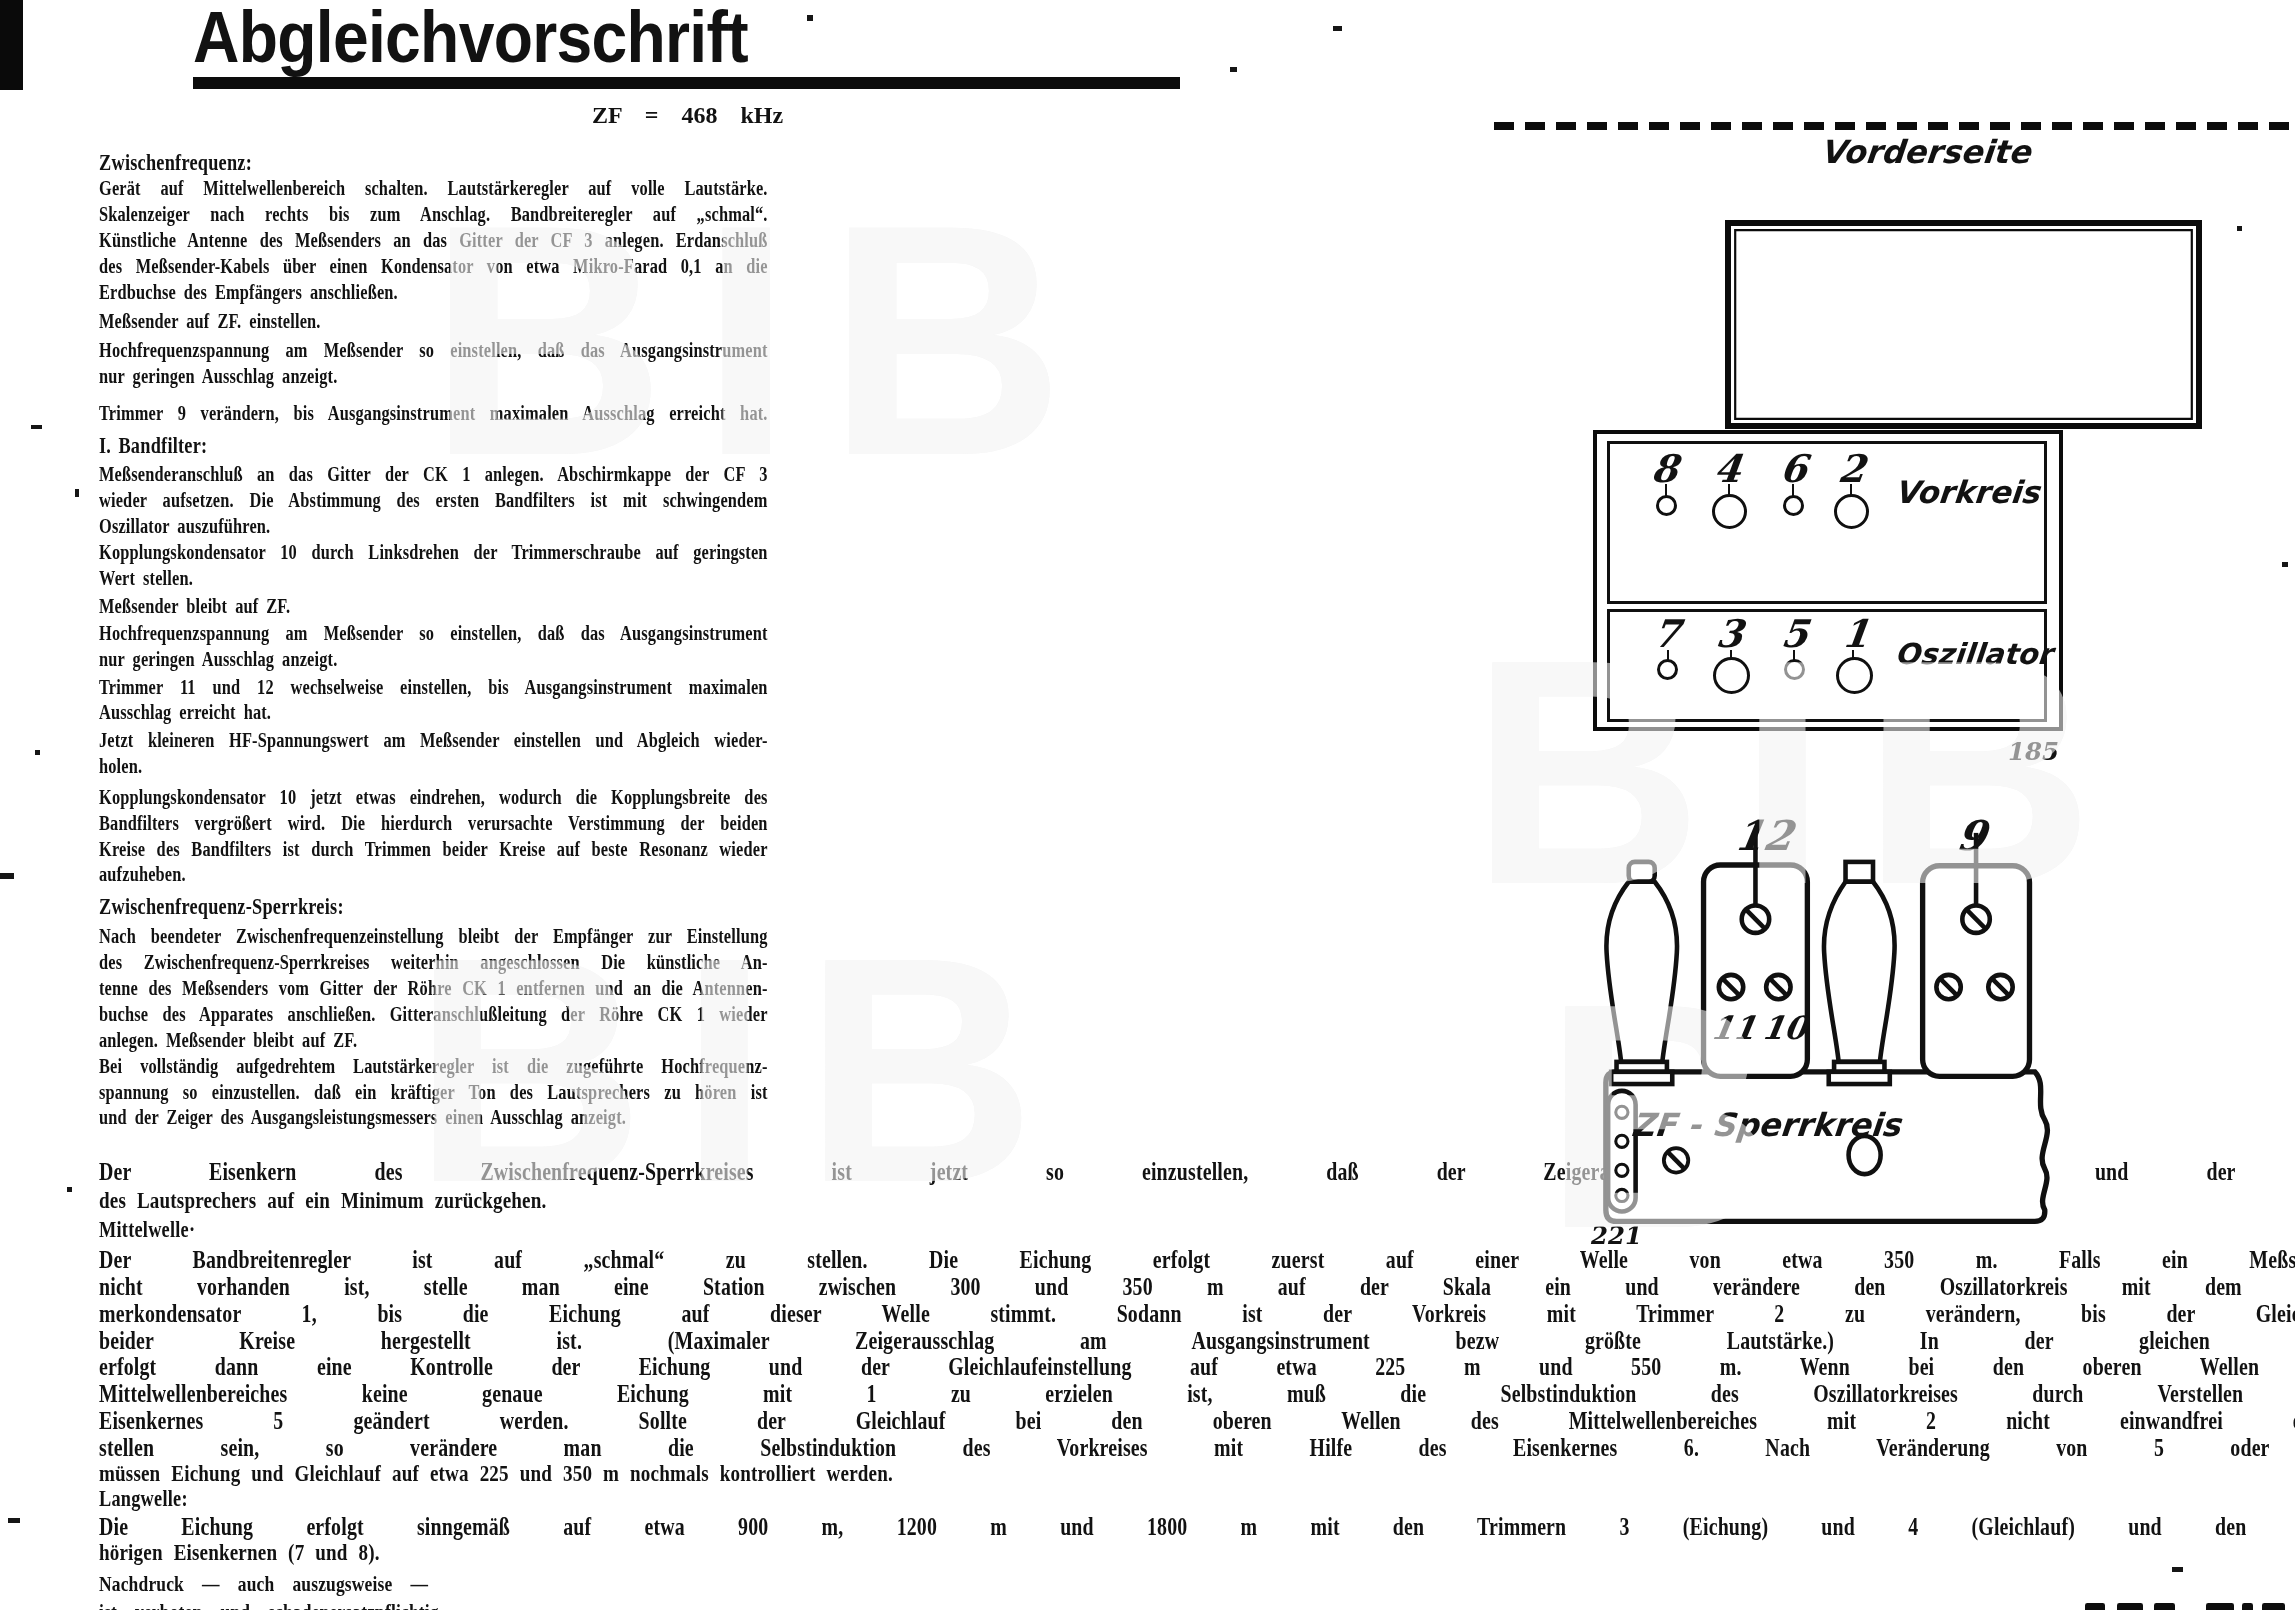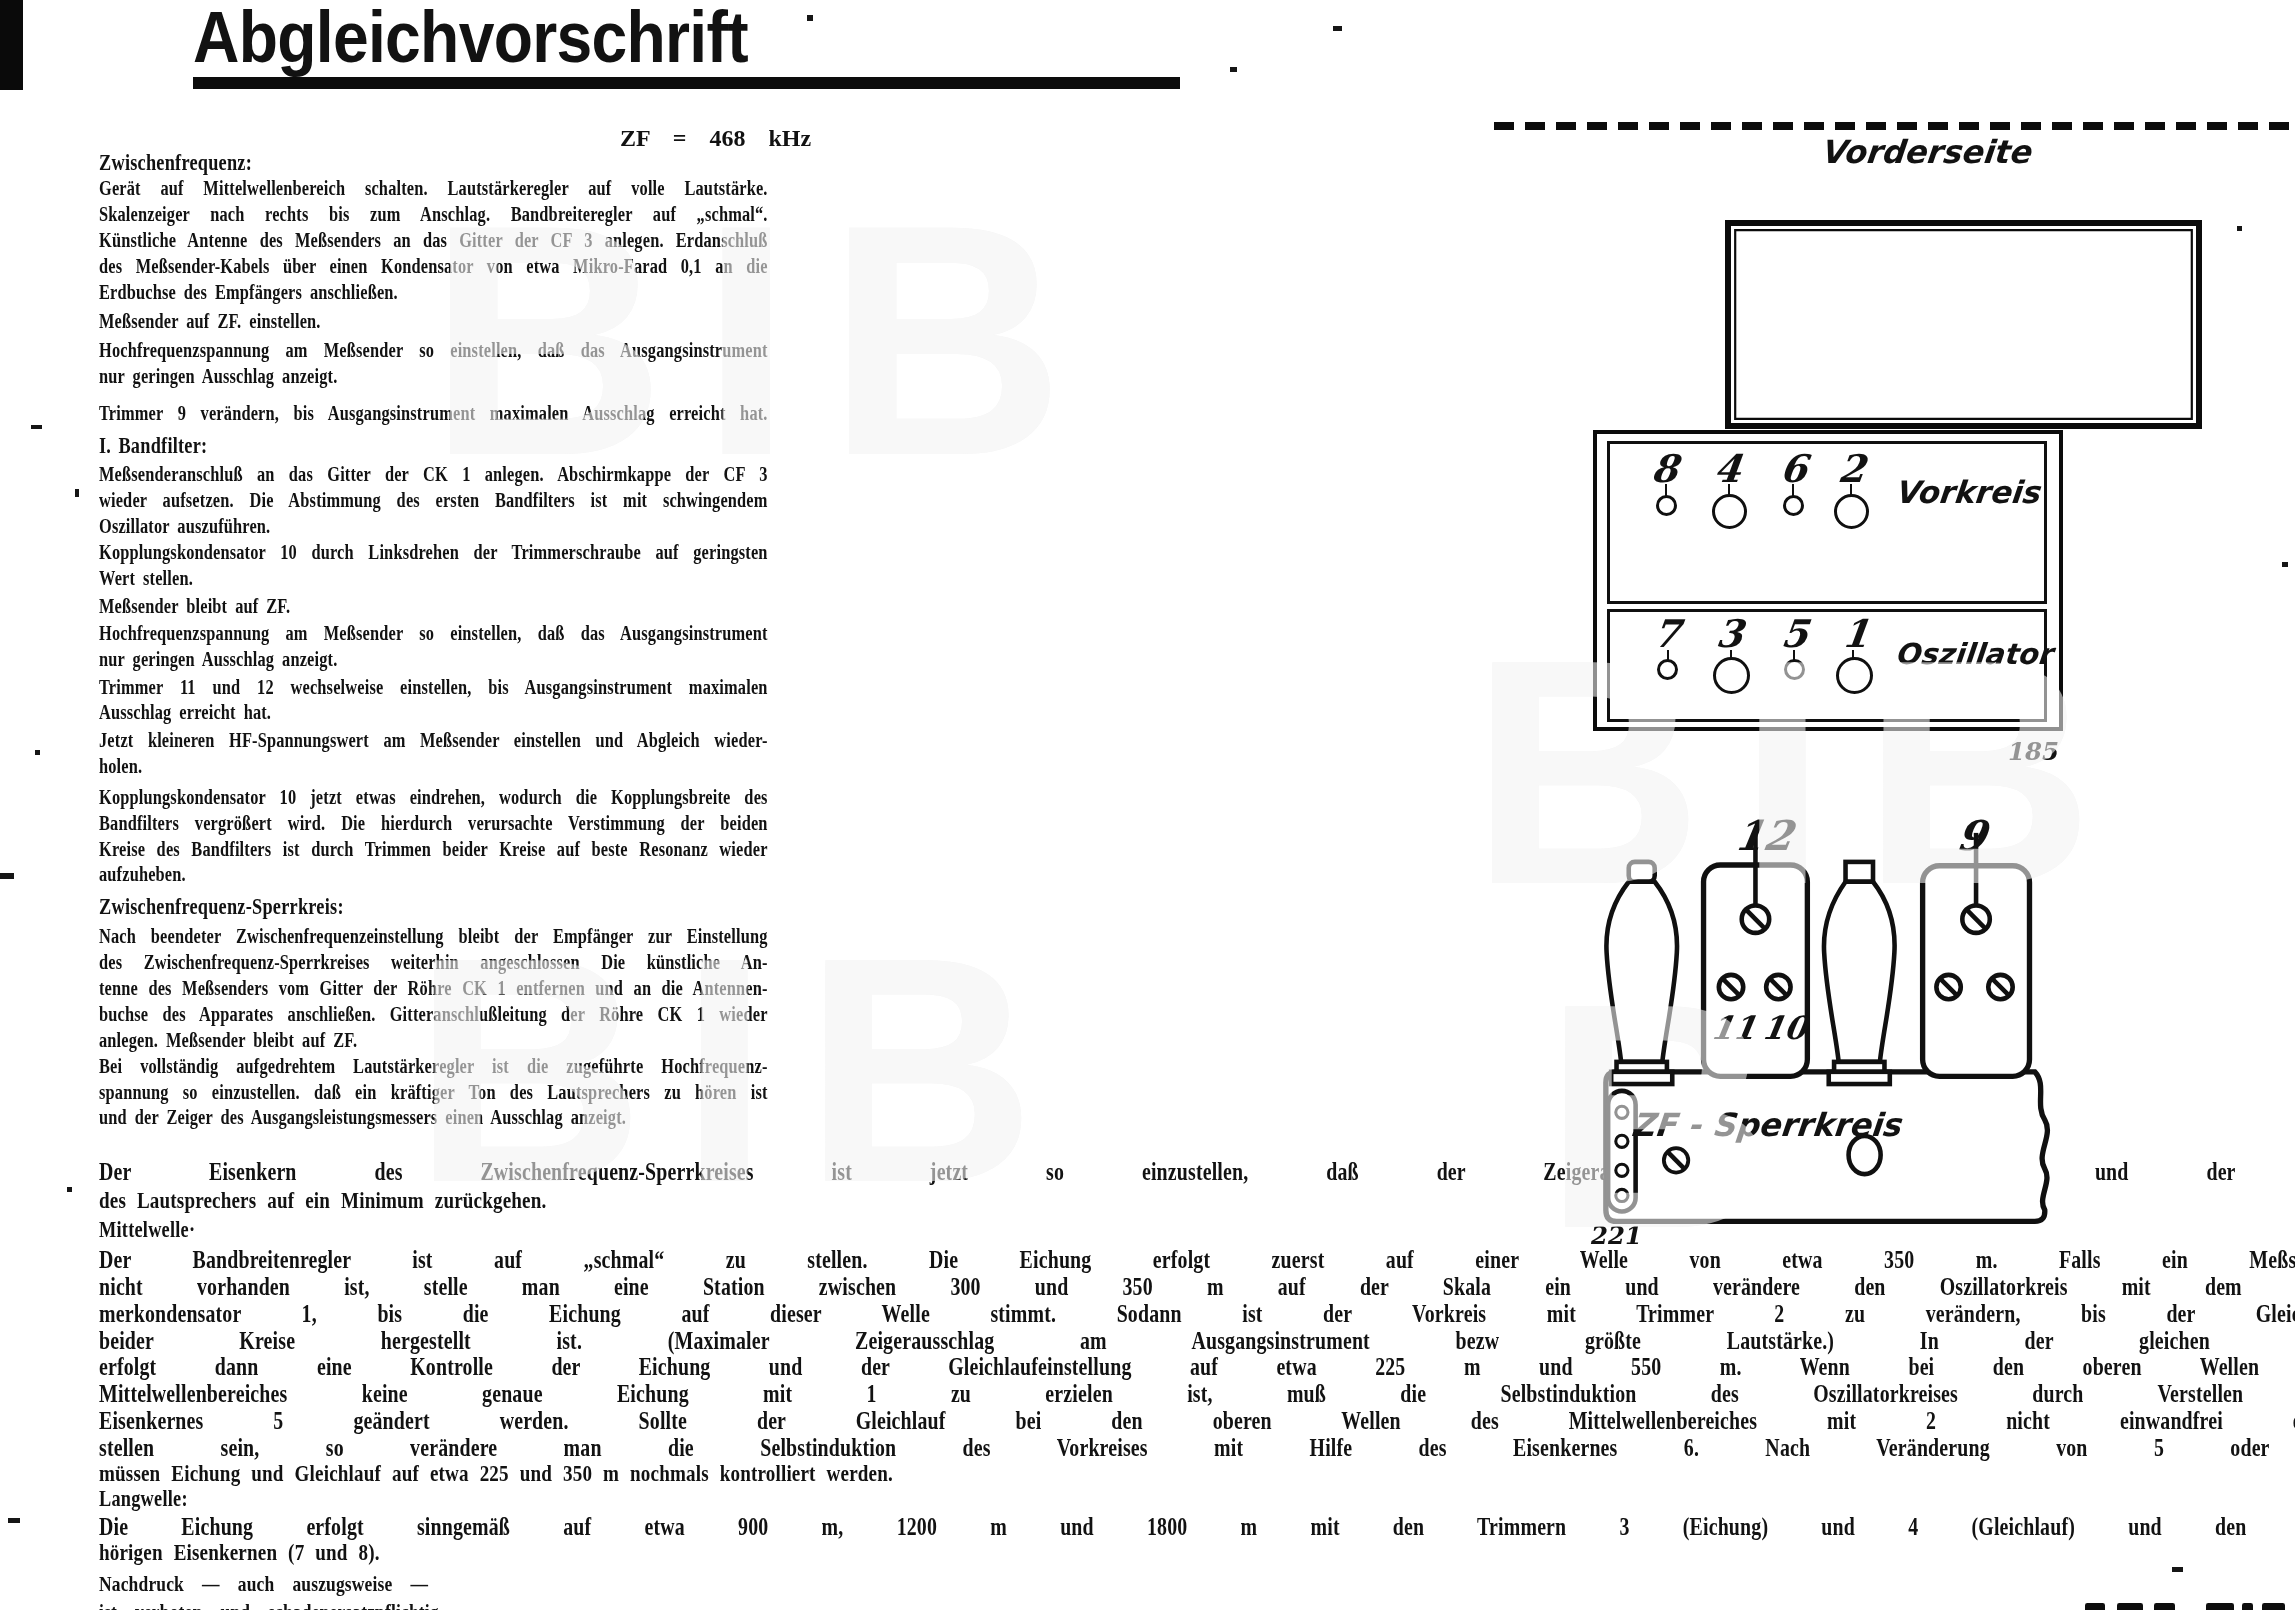--- a/index.html
+++ b/index.html
@@ -17,22 +17,22 @@
   .ln.j{text-align:justify;text-align-last:justify;}
   .ln.l{text-align:left;word-spacing:4.6px;}
   .ln.h{font-size:23px;letter-spacing:0.3px;word-spacing:3.1px;}
   .ln.jw{width:2826px;font-size:25px;text-align:justify;text-align-last:justify;}
   .ln.lw{width:2826px;font-size:24px;word-spacing:7.6px;}
   .ln.f{font-size:22px;word-spacing:17px;}
   
   #title{position:absolute;left:193px;top:-4.6px;font:700 73px "Liberation Sans",sans-serif;
          letter-spacing:-0.8px;transform:scaleX(0.88);transform-origin:0 0;z-index:2;}
   #title-rule{position:absolute;left:193px;top:77px;width:987px;height:11.5px;background:#0c0c0c;z-index:2;}
-  #zf-line{position:absolute;left:620px;top:102px;font:700 24px "Liberation Serif",serif;
-           word-spacing:17px;z-index:2;margin-top:23px;}
+  #zf-line{position:absolute;left:592px;top:102px;font:700 24px "Liberation Serif",serif;
+           word-spacing:17px;z-index:2;}
   
   .hand{font-family:"DejaVu Sans",sans-serif;font-style:italic;font-weight:700;
         transform:skewX(-8deg);transform-origin:0 0;z-index:3;position:absolute;}
   .fig-num{font:italic 700 24.5px "DejaVu Serif",serif;position:absolute;z-index:3;}
   #dash-line{position:absolute;left:1494px;top:122px;width:802px;height:8.4px;z-index:2;
      background:repeating-linear-gradient(90deg,#0b0b0b 0 20px,transparent 20px 31px);}
   #front-plate{position:absolute;left:1725px;top:220px;width:465px;height:197px;background:#fff;
      border:6.1px solid #0b0b0b;box-shadow:inset 0 0 0 3.1px #fff,inset 0 0 0 5.3px #0b0b0b;z-index:3;}
   #trim-panel{position:absolute;left:1593px;top:430px;width:462px;height:293px;background:#fff;
      border:4.6px solid #0b0b0b;z-index:2;}

